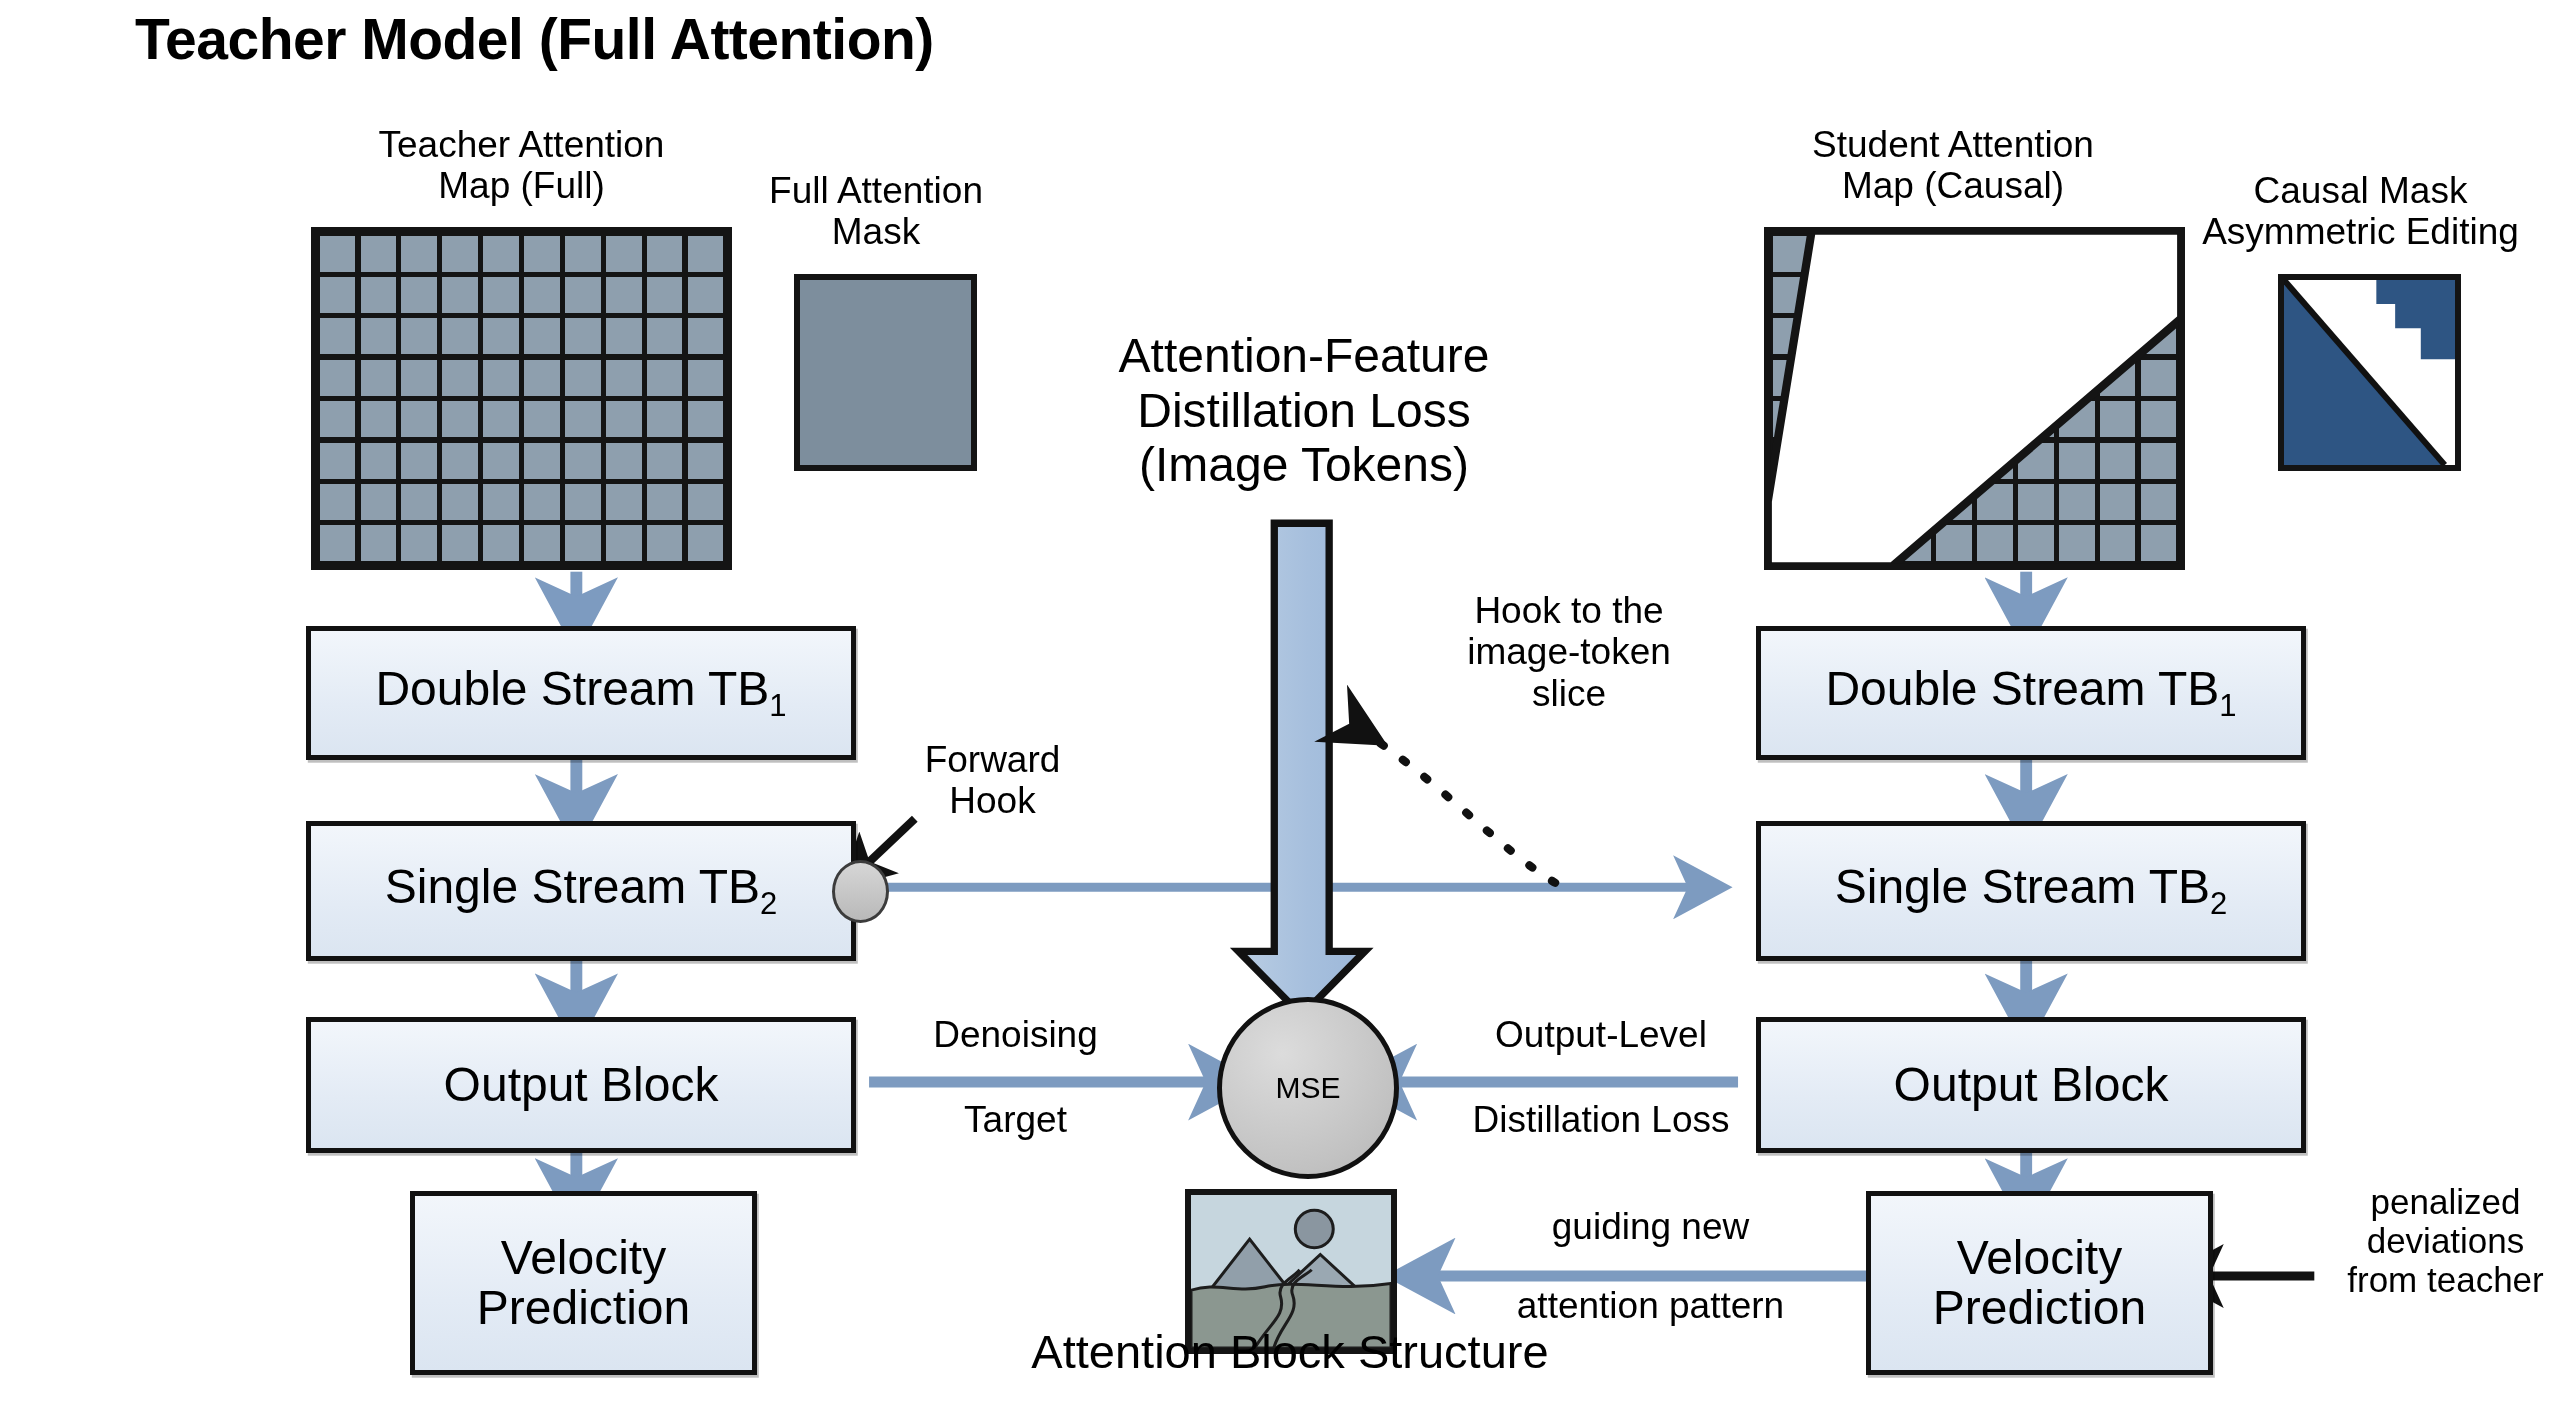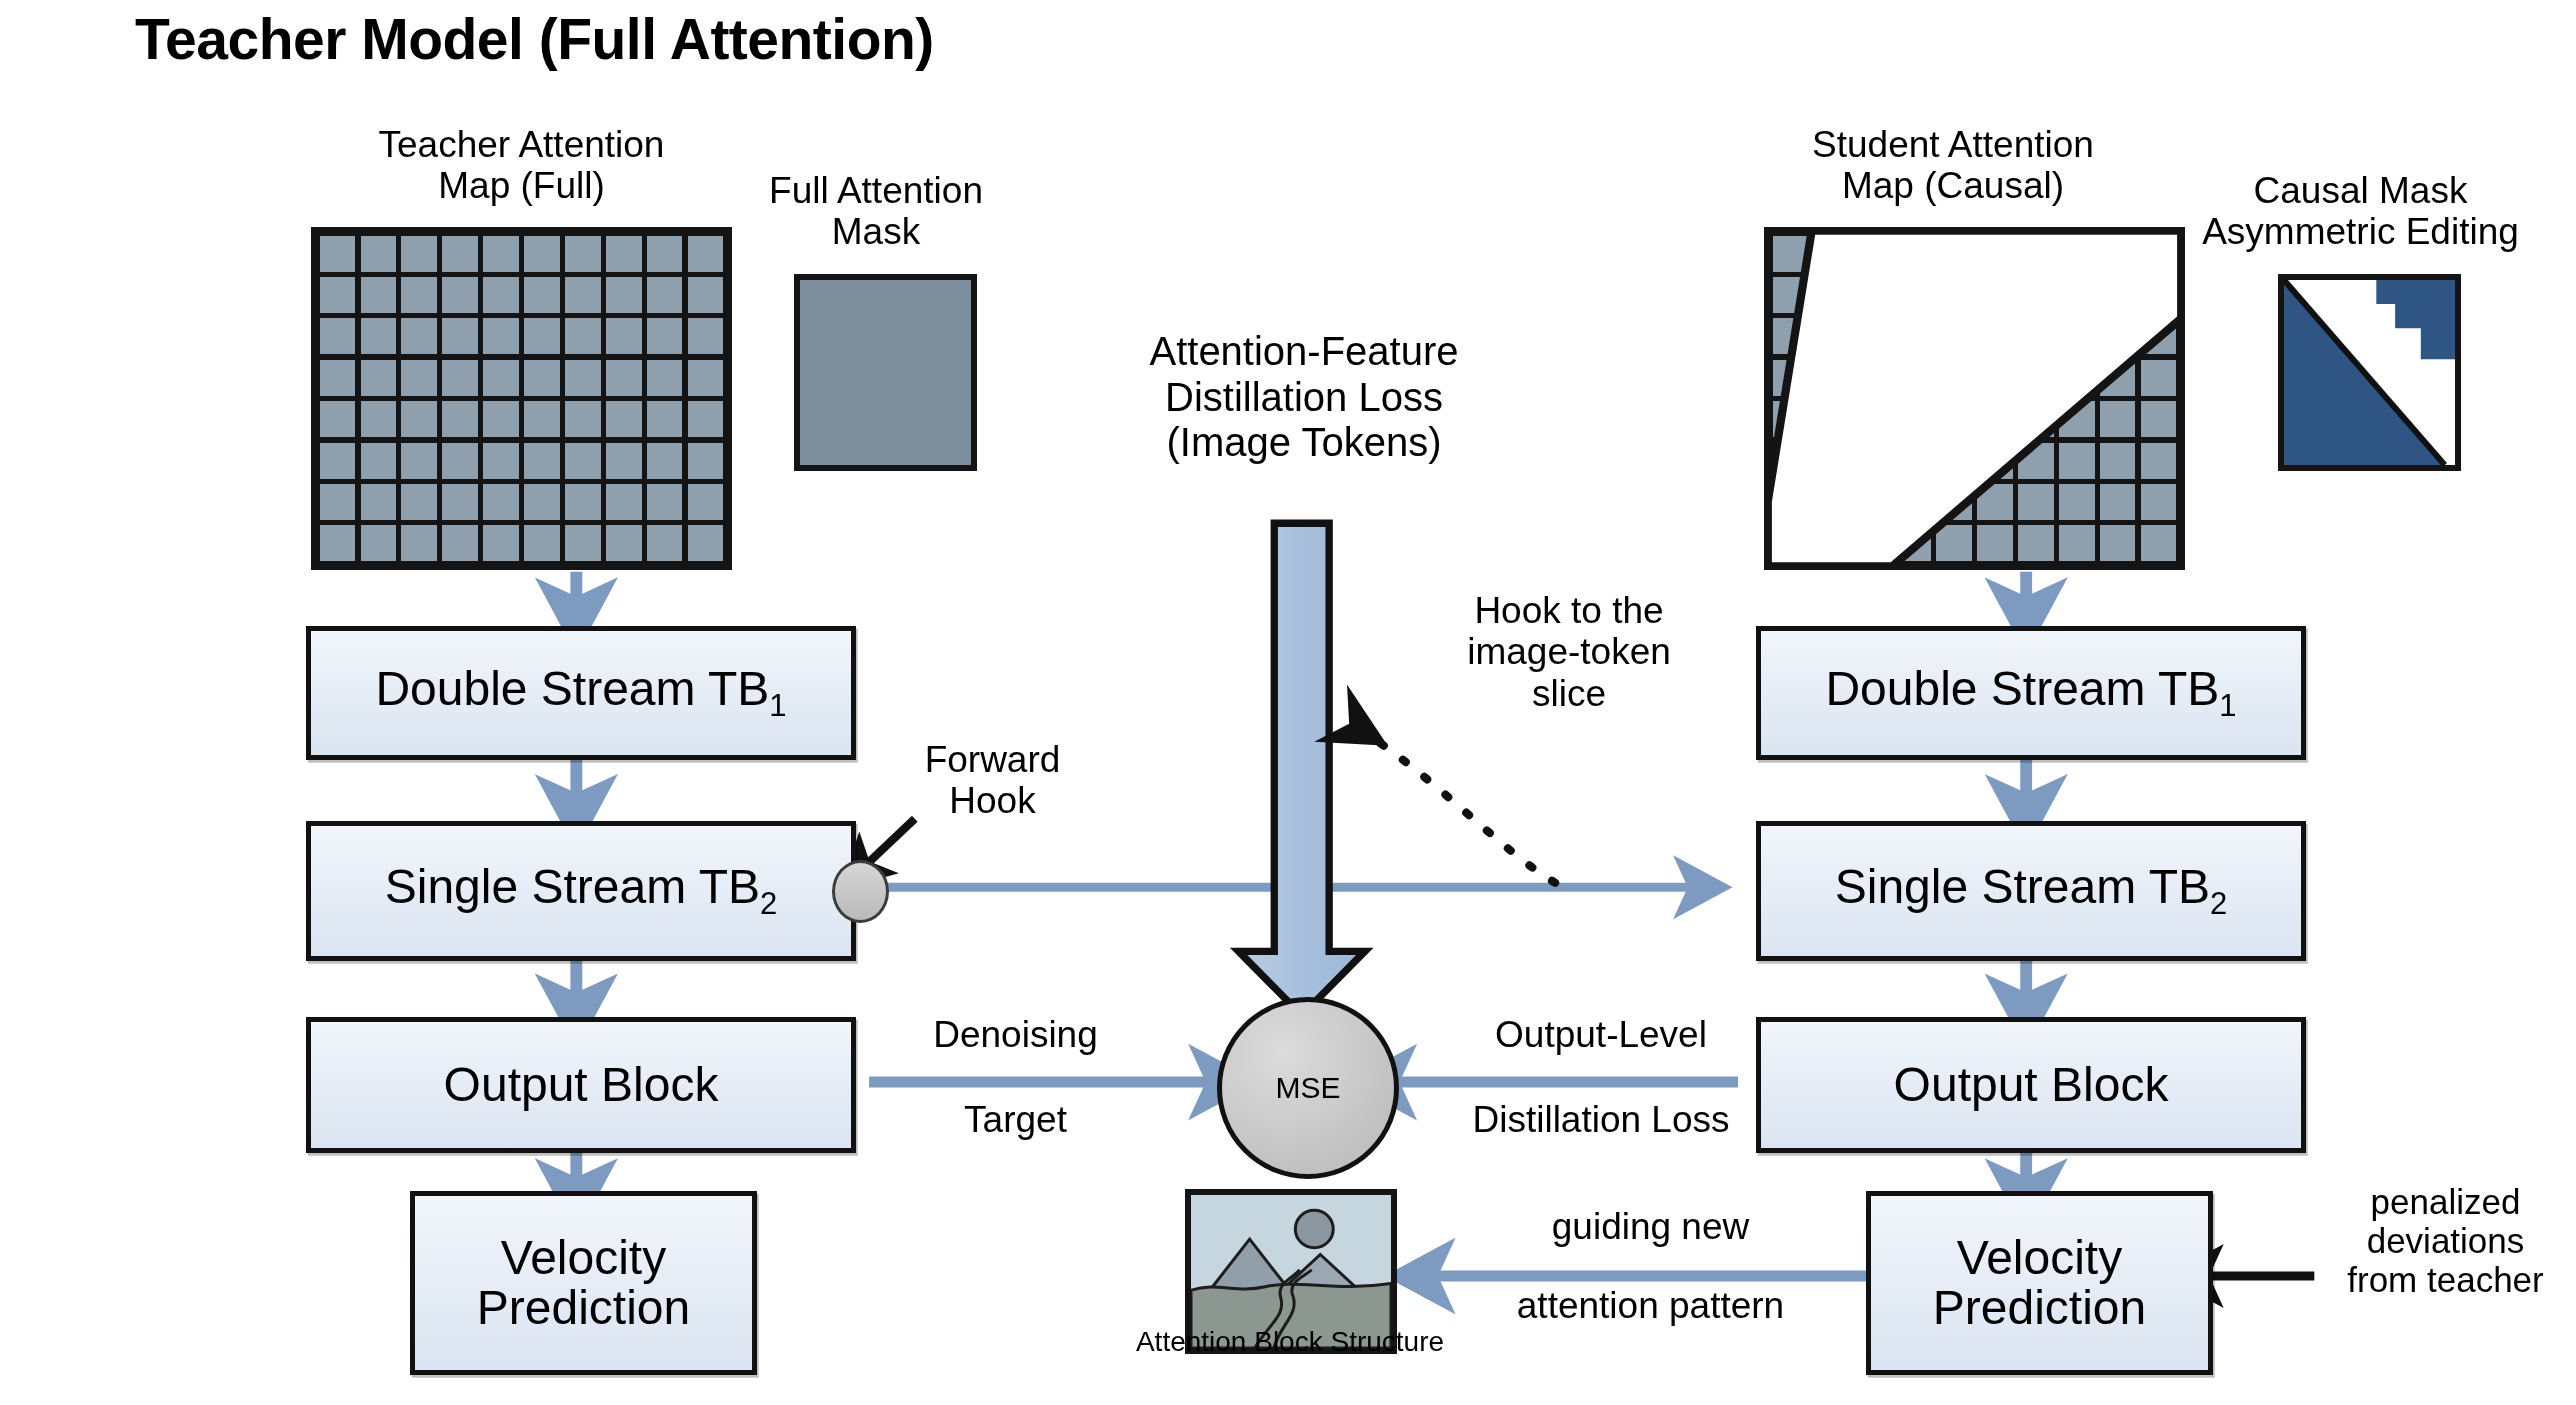--- a/index.html
+++ b/index.html
@@ -8,21 +8,21 @@
   #stage{position:absolute;left:0;top:0;width:2576px;height:1405px;border-radius:17px;}
 
   .abs{position:absolute;}
 
   .title{font-size:57px;font-weight:700;letter-spacing:-0.5px;white-space:nowrap;}
 
   .caption{font-size:37px;font-weight:400;text-align:center;line-height:1.12;}
 
   .note{font-size:37px;font-weight:400;text-align:center;line-height:1.12;}
 
-  .bigcenter{font-size:40px;font-weight:400;text-align:center;line-height:1.14;}
+  .bigcenter{font-size:48px;font-weight:400;text-align:center;line-height:1.14;}
 
   
   .pbox{background:linear-gradient(180deg,#f2f6fb 0%,#e3ebf5 60%,#dbe5f1 100%);
         border:5.5px solid #111;display:flex;align-items:center;justify-content:center;
         text-align:center;font-size:48px;font-weight:400;line-height:1.05;
         box-shadow:1.8px 2.7px 0 rgba(0,0,0,.25);}
   .pbox sub{font-size:31px;vertical-align:sub;}
 
   
   .gridmap{border:4.6px solid #141414;background:#141414;
@@ -389,16 +389,16 @@
       <rect x="0" y="0" width="232" height="180" fill="#c6d6de"></rect>
       <circle cx="143" cy="40" r="22" fill="#8a96a0" stroke="#1d1d1d" stroke-width="3.5"></circle>
       <polygon points="68,52 128,130 8,130" fill="#919faa" stroke="#1d1d1d" stroke-width="3.5"></polygon>
       <polygon points="150,70 214,130 86,130" fill="#9aa8b2" stroke="#1d1d1d" stroke-width="3.5"></polygon>
       <path d="M0,112 C30,102 52,116 86,108 C124,99 168,114 232,104 L232,180 L0,180 Z" fill="#8b9790" stroke="#1d1d1d" stroke-width="3.5"></path>
       <path d="M96,180 C104,152 126,140 118,118 C112,102 132,96 140,88" fill="none" stroke="#1d1d1d" stroke-width="3.5"></path>
       <path d="M74,180 C92,150 110,142 104,120 C99,104 118,98 126,88" fill="none" stroke="#1d1d1d" stroke-width="3.5"></path>
     </svg>
   </div>
 
-  <div class="abs note" style="left:970px;top:1326px;width:640px;font-size:28px;">Attention Block Structure</div>
+  <div class="abs note" style="left:970px;top:1326px;width:640px;font-size:47px;">Attention Block Structure</div>
 
 </div>
 
 
 </body></html>

